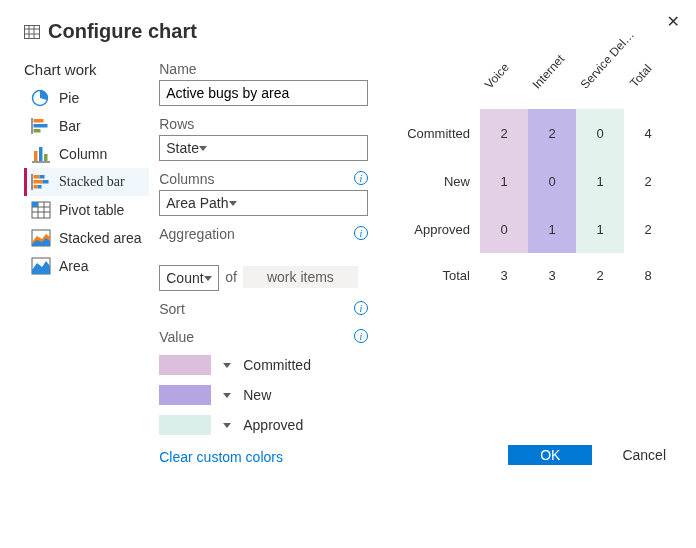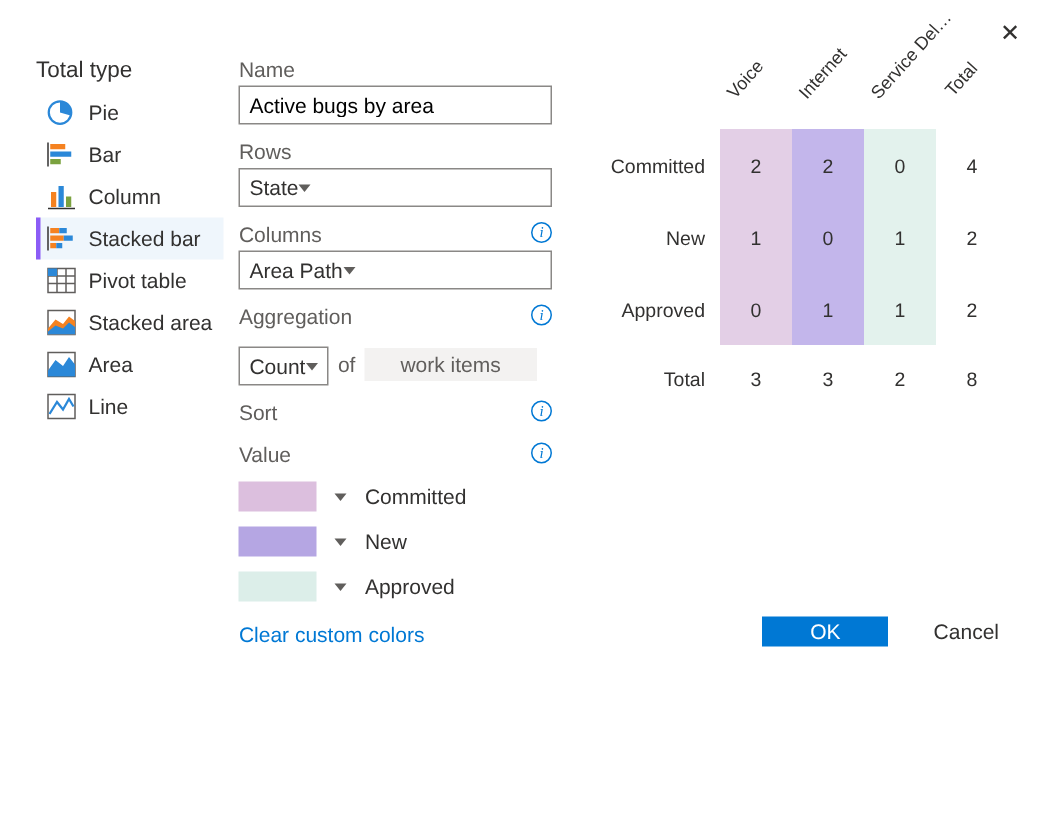--- a/index.html
+++ b/index.html
@@ -37,21 +37,22 @@
   .col-form  { width: 210px; }
   .col-preview { flex: 1; padding-left: 26px; padding-top: 30px; }
   .section-head { font-size: 15px; margin-bottom: 6px; color: #323130; }
   .type-item {
     display: flex; align-items: center; gap: 8px;
     padding: 5px 4px; cursor: pointer;
     border-left: 3px solid transparent;
   }
   .type-item.selected {
     background: #eff6fc;
-    border-left: 3px solid #8b5cf6;
+    border-left: 3px solid #be185d;
+    font-family: Liberation Serif, serif;
   }
   .type-icon {
     width: 20px; height: 18px;
     display: inline-flex; align-items: center; justify-content: center;
   }
   .type-icon svg { display: block; }
   .lbl { font-size: 14px; color: #605e5c; }
   .lbl-row { display: flex; align-items: flex-start; justify-content: space-between; margin-top: 2px; }
   .info-icon {
     width: 14px; height: 14px;
@@ -73,21 +74,21 @@
   .select {
     display: flex; align-items: center; justify-content: flex-start;
     cursor: pointer;
   }
   .chev {
     width: 0; height: 0;
     border-left: 4px solid transparent;
     border-right: 4px solid transparent;
     border-top: 5px solid #605e5c;
   }
-  .row-inline { display: flex; align-items: center; gap: 6px; margin-top: 9px;}
+  .row-inline { display: flex; align-items: center; gap: 6px; margin-top: 20px;}
   .select.sm { width: 60px; }
   .of-text { color: #605e5c; }
   .ro-pill {
     background: #f3f2f1;
     color: #605e5c;
     padding: 3px 24px;
     font-size: 14px;
   }
   .sort-row { display: flex; gap: 6px; margin-top: 3px; }
   .sort-row .select { flex: 1; }
@@ -135,25 +136,37 @@
     cursor: pointer;
     font-family: inherit;
   }
 </style>
 </head>
 <body>
 
 <div class="dialog">
   <span class="close-x">✕</span>
 
+  <div class="title-row">
+    <span class="title-icon">
+      <svg width="16" height="14" viewBox="0 0 16 14">
+        <rect x="0.5" y="0.5" width="15" height="13" fill="none" stroke="#605e5c"></rect>
+        <line x1="0.5" y1="4" x2="15.5" y2="4" stroke="#605e5c"></line>
+        <line x1="0.5" y1="9" x2="15.5" y2="9" stroke="#605e5c"></line>
+        <line x1="5" y1="0.5" x2="5" y2="13.5" stroke="#605e5c"></line>
+        <line x1="10" y1="0.5" x2="10" y2="13.5" stroke="#605e5c"></line>
+      </svg>
+    </span>
+    <span class="title">Configure chart</span>
+  </div>
 
   <div class="body">
 
     <div class="col-types">
-      <div class="section-head">Total type</div>
+      <div class="section-head">Chart work</div>
       <div id="types-host">
           <div class="type-item">
             <span class="type-icon">
               <svg width="20" height="18" viewBox="0 0 20 18">
                 <circle cx="9" cy="9" r="7.5" fill="none" stroke="#2b88d8" stroke-width="1.5"></circle>
                 <path d="M9 9 L9 1.5 A7.5 7.5 0 0 1 16 11 Z" fill="#2b88d8"></path>
               </svg>
             </span>
             <span>Pie</span>
           </div>
@@ -217,29 +230,20 @@
             <span>Stacked area</span>
           </div>
           <div class="type-item">
             <span class="type-icon">
               <svg width="20" height="18" viewBox="0 0 20 18">
                 <rect x="1" y="1" width="18" height="16" fill="none" stroke="#605e5c"></rect>
                 <path d="M1 13 L6 6 L11 10 L15 4 L19 9 L19 17 L1 17 Z" fill="#2b88d8"></path>
               </svg>
             </span>
             <span>Area</span>
-          </div>
-          <div class="type-item">
-            <span class="type-icon">
-              <svg width="20" height="18" viewBox="0 0 20 18">
-                <rect x="1" y="1" width="18" height="16" fill="none" stroke="#605e5c"></rect>
-                <polyline points="2,14 7,6 11,11 15,4 18,9" fill="none" stroke="#2b88d8" stroke-width="1.5"></polyline>
-              </svg>
-            </span>
-            <span>Line</span>
           </div>
         </div>
     </div>
 
     <div class="col-form">
       <div class="lbl">Name</div>
       <input class="fld" value="Active bugs by area" style="">
 
       <div class="lbl-row" style="margin-top:10px">
         <span class="lbl">Rows</span>

